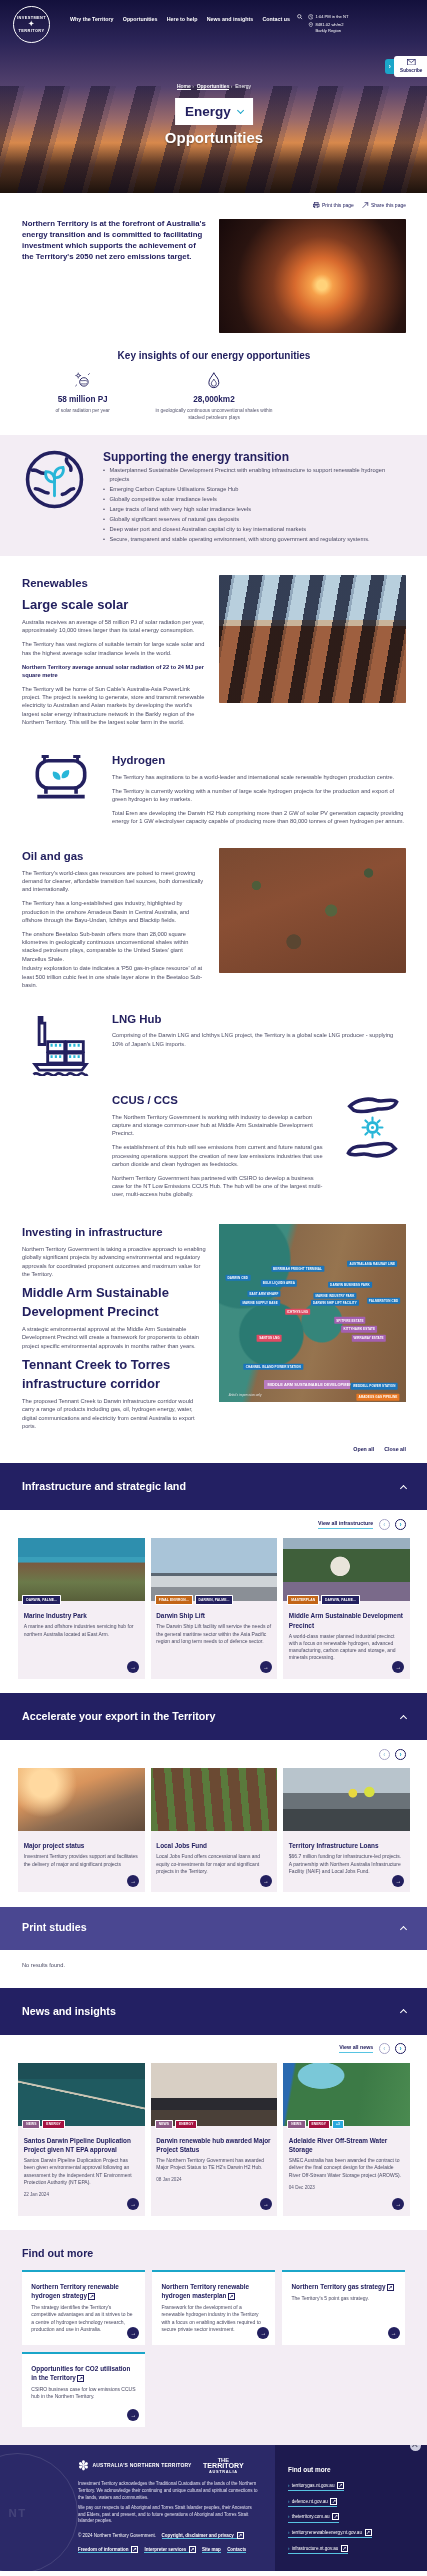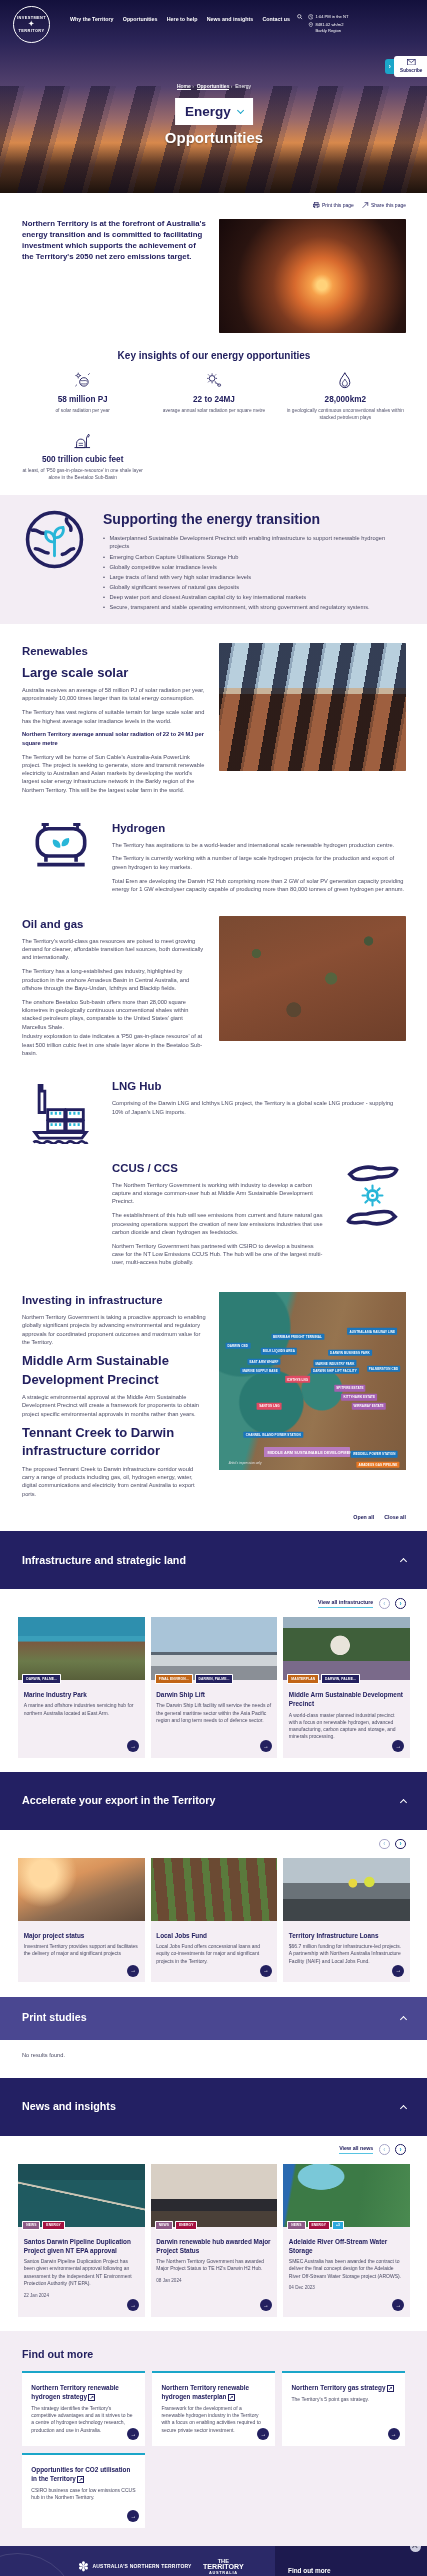--- a/index.html
+++ b/index.html
@@ -76,21 +76,21 @@
   .insights h2 { text-align:center; color:#23205f; font-size:10px; margin-bottom:8.6px; }
   .stat-grid { display:grid; grid-template-columns:1fr 1fr 1fr; row-gap:10px; column-gap:10px; }
   .stat { text-align:center; }
   .stat .ic { height:18.5px; display:flex; align-items:center; justify-content:center; color:#23205f; margin-bottom:3.6px; }
   .stat .val { color:#23205f; font-weight:bold; font-size:8.2px; margin-bottom:2.1px; }
   .stat .desc { color:#55556e; font-size:4.8px; }
 
   
   .band { background:#f3edf4; padding:14.3px 22px 11.4px; display:flex; gap:17px; }
   .globe-wrap { flex:0 0 64px; display:flex; justify-content:center; align-items:flex-start; }
-  .band h2 { color:#23205f; font-size:14px; margin-bottom:5px; }
+  .band h2 { color:#23205f; font-size:12px; }
   .band ul { list-style:none; }
   .band li { position:relative; padding-left:6.4px; margin-bottom:1.8px; color:#4a4a63; }
   .band li::before { content:"•"; position:absolute; left:0; color:#4a4a63; }
 
   
   .icon-col { flex:0 0 77px; display:flex; justify-content:center; align-items:flex-start; padding-top:2.9px; }
   .bold-line { color:#23205f; font-weight:bold; margin-bottom:5.7px; }
 
   .img-solar { background:
       linear-gradient(180deg,#b8cfdd 0 35%,#c8b39a 35% 40%,#9e5f3f 40% 100%),
@@ -112,21 +112,21 @@
   .map-chip.red { background:#e04a63; }
   .map-chip.purple { background:#a45fb0; }
   .map-chip.bigpurple { background:#b87bc0; font-size:3.9px; padding:2.1px 3.6px; text-align:center; }
   .map-chip.orange { background:#e87722; }
   .map-chip.plain { background:transparent; font-weight:normal; font-style:italic; color:#e8e8e8; }
 
   .openclose { display:flex; justify-content:flex-end; gap:10px; padding:7.1px 22px 10px; color:#23205f; font-weight:bold; font-size:5.3px; }
   .openclose span { cursor:pointer; }
 
   
-  .acc { background:#232063; color:#fff; padding:0 22px; height:58px; display:flex; align-items:center; justify-content:space-between; }
+  .acc { background:#232063; color:#fff; padding:0 22px; height:47px; display:flex; align-items:center; justify-content:space-between; }
   .acc.light { background:#4a4791; height:43px; }
   .acc h2 { font-size:10.7px; font-weight:bold; }
   .chev-up { width:5px; height:5px; border-right:1.4px solid #fff; border-bottom:1.4px solid #fff; transform:rotate(-135deg); margin-top:2.9px; }
 
   .carousel-bar { display:flex; justify-content:flex-end; align-items:center; gap:5.7px; padding:8.6px 22px 5.7px; }
   .viewall { color:#23205f; font-weight:bold; font-size:5.3px; text-decoration:none; border-bottom:1.4px solid #57c4e2; padding-bottom:0.7px; }
   .circ-btn { width:10.7px; height:10.7px; border-radius:50%; display:flex; align-items:center; justify-content:center; font-size:6.4px; font-weight:bold; }
   .circ-btn.prev { border:0.7px solid #a8a6c8; color:#a8cbe2; }
   .circ-btn.next { border:1.1px solid #232063; color:#1ba6c9; }
 
@@ -291,51 +291,27 @@
             <path d="M9 12c3 1 7-1 10 1M9 17c3-1 7 1 9-1" fill="none" stroke="#23205f" stroke-width="1"></path>
             <circle cx="6" cy="5" r="2" fill="none" stroke="#23205f" stroke-width="1.2"></circle>
             <path d="M6 1v1.5M6 7.5V9M2 5h1.5M8.5 5H10M20 4l2-2M2 20l2-2" fill="none" stroke="#23205f" stroke-width="1.2"></path>
           </svg>
         </div>
       <div class="val">58 million PJ</div>
       <div class="desc">of solar radiation per year</div>
     </div>
     <div class="stat">
       <div class="ic">
-          <svg width="17" height="17" viewBox="0 0 24 24">
-            <circle cx="10" cy="9" r="4" fill="none" stroke="#23205f" stroke-width="1.3"></circle>
-            <path d="M10 2v2M10 14v2M3 9h2M15 9h2M4.5 3.5l1.5 1.5M14 13l1.5 1.5M15.5 3.5 14 5M6 13l-1.5 1.5" fill="none" stroke="#23205f" stroke-width="1.2"></path>
-            <path d="M14 15c2 1 4 1 5 3" fill="none" stroke="#23205f" stroke-width="1.2"></path>
-            <rect x="18" y="17" width="4" height="3" rx="1" fill="none" stroke="#23205f" stroke-width="1.2"></rect>
-          </svg>
-        </div>
-      <div class="val">22 to 24MJ</div>
-      <div class="desc">average annual solar radiation per square metre</div>
-    </div>
-    <div class="stat">
-      <div class="ic">
           <svg width="15.7" height="18.5" viewBox="0 0 22 26">
             <path d="M11 1c1 4 7 7 7 14a7 7 0 0 1-14 0C4 9 9 6 11 1z" fill="none" stroke="#23205f" stroke-width="1.4"></path>
             <path d="M11 10c1 2.5 3.5 3.5 3.5 6.5a3.5 3.5 0 0 1-7 0c0-3 2.5-4 3.5-6.5z" fill="none" stroke="#23205f" stroke-width="1.1"></path>
           </svg>
         </div>
       <div class="val">28,000km2</div>
       <div class="desc">in geologically continuous unconventional shales within stacked petroleum plays</div>
-    </div>
-    <div class="stat">
-      <div class="ic">
-          <svg width="18.5" height="17" viewBox="0 0 26 24">
-            <path d="M5 22v-6a6 6 0 0 1 12 0v6z" fill="none" stroke="#23205f" stroke-width="1.3"></path>
-            <path d="M8 16h6M8 19h6" stroke="#23205f" stroke-width="1"></path>
-            <path d="M19 22V8l3-5 1 2-2 3" fill="none" stroke="#23205f" stroke-width="1.3"></path>
-            <path d="M2 22h22" stroke="#23205f" stroke-width="1.4"></path>
-          </svg>
-        </div>
-      <div class="val">500 trillion cubic feet</div>
-      <div class="desc">at least, of 'P50 gas-in-place-resource' in one shale layer alone in the Beetaloo Sub-Basin</div>
     </div>
   </div>
 </div>
 
 <div class="band">
   <div class="globe-wrap">
     <svg width="61" height="61" viewBox="0 0 86 86">
       <circle cx="43" cy="43" r="38" fill="none" stroke="#23205f" stroke-width="5"></circle>
       <path d="M12 30c8-2 10 6 18 4M60 14c-2 8 8 8 6 16M70 56c-8 0-8 8-16 8M16 56c8 0 10 6 18 6" fill="none" stroke="#23205f" stroke-width="5" stroke-linecap="round"></path>
       <path d="M43 66V42" stroke="#28b6d8" stroke-width="4" stroke-linecap="round"></path>
@@ -437,21 +413,21 @@
     </svg>
   </div>
 </div>
 
 <div class="row" style="padding-top:14.3px; padding-bottom:2.9px;">
   <div class="col-text">
     <h2 class="sect">Investing in infrastructure</h2>
     <p class="body">Northern Territory Government is taking a proactive approach to enabling globally significant projects by advancing environmental and regulatory approvals for coordinated proponent outcomes and maximum value for the Territory.</p>
     <h3 class="sub">Middle Arm Sustainable Development Precinct</h3>
     <p class="body">A strategic environmental approval at the Middle Arm Sustainable Development Precinct will create a framework for proponents to obtain project specific environmental approvals in months rather than years.</p>
-    <h3 class="sub">Tennant Creek to Darwin infrastructure corridor</h3>
+    <h3 class="sub">Tennant Creek to Torres infrastructure corridor</h3>
     <p class="body">The proposed Tennant Creek to Darwin infrastructure corridor would carry a range of products including gas, oil, hydrogen energy, water, digital communications and electricity from central Australia to export ports.</p>
   </div>
   <div class="img-map">
       <div class="map-chip blue" style="left: 10%; top: 30%;">DARWIN CBD</div>
       <div class="map-chip blue" style="left: 42%; top: 25%;">BERRIMAH FREIGHT TERMINAL</div>
       <div class="map-chip blue" style="left: 82%; top: 22%;">AUSTRALASIA RAILWAY LINE</div>
       <div class="map-chip blue" style="left: 32%; top: 33%;">BULK LIQUIDS AREA</div>
       <div class="map-chip blue" style="left: 70%; top: 34%;">DARWIN BUSINESS PARK</div>
       <div class="map-chip blue" style="left: 24%; top: 39%;">EAST ARM WHARF</div>
       <div class="map-chip blue" style="left: 62%; top: 40%;">MARINE INDUSTRY PARK</div>

